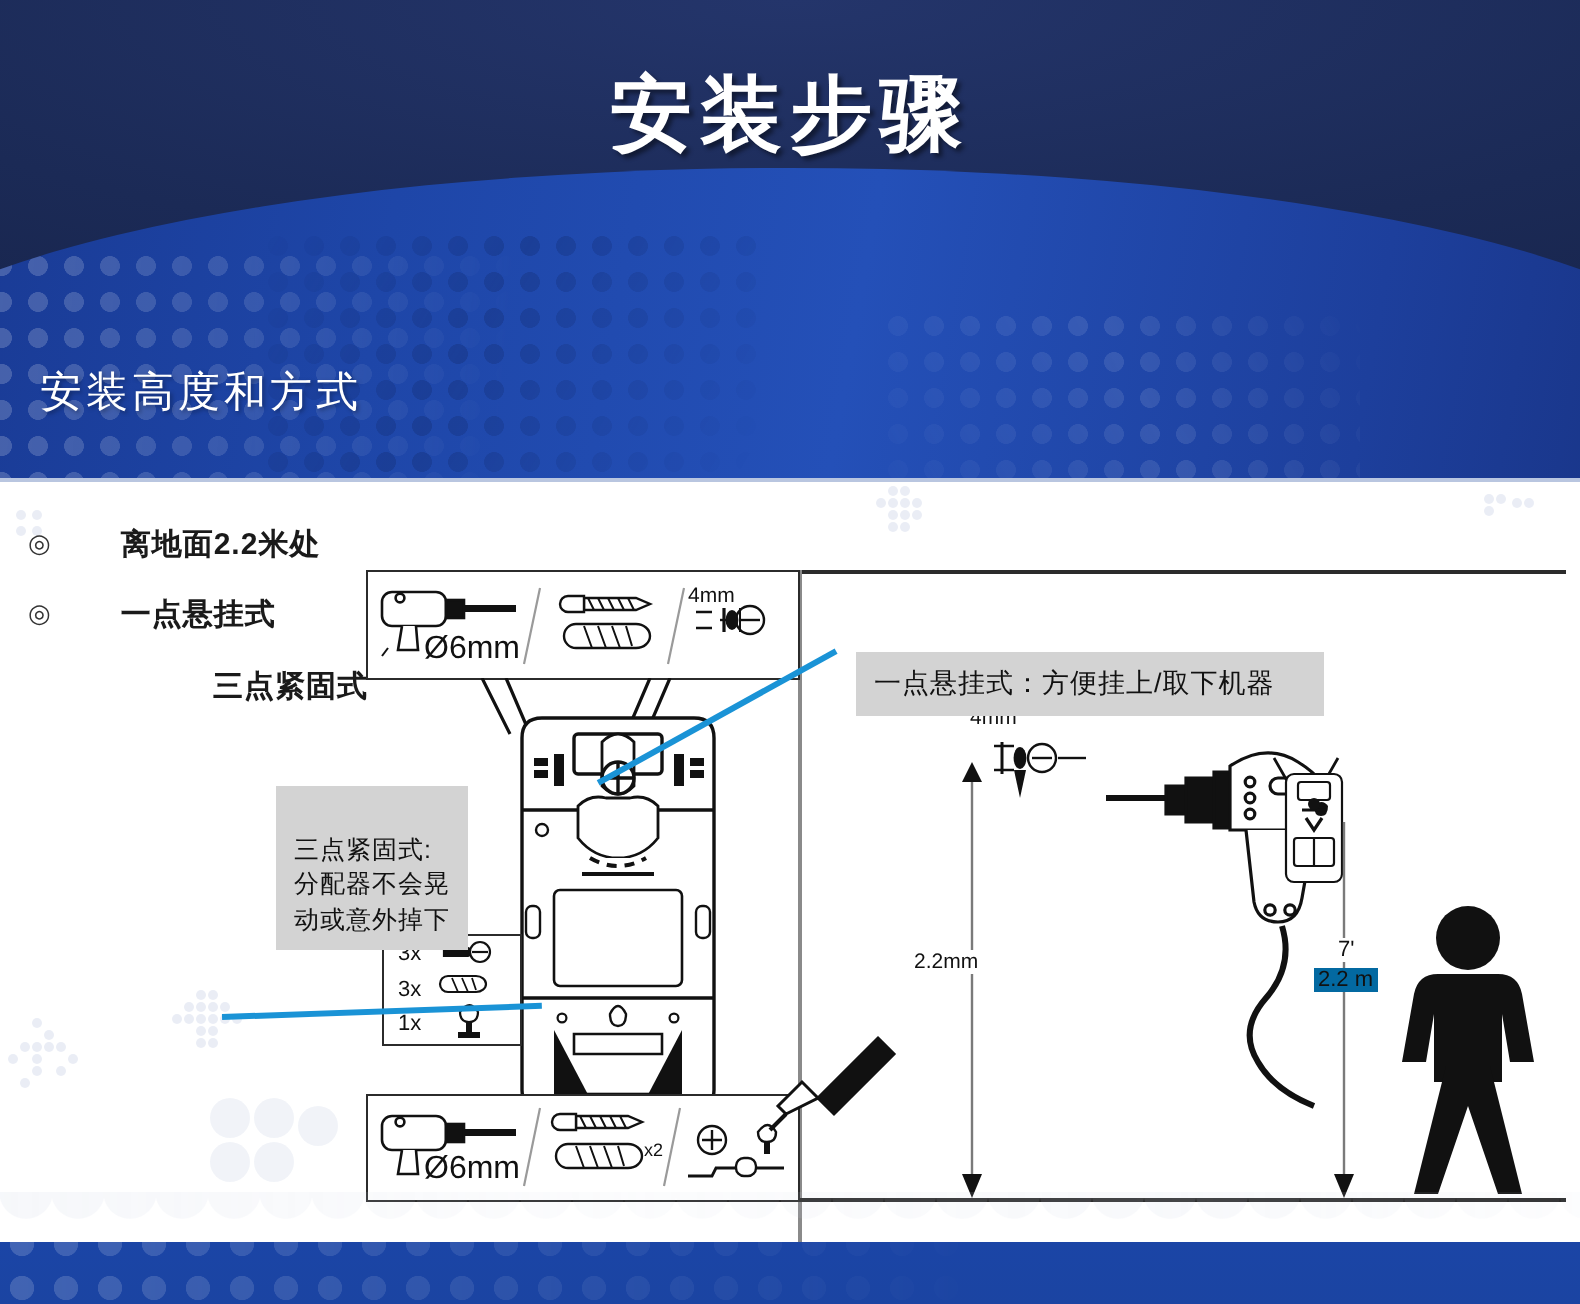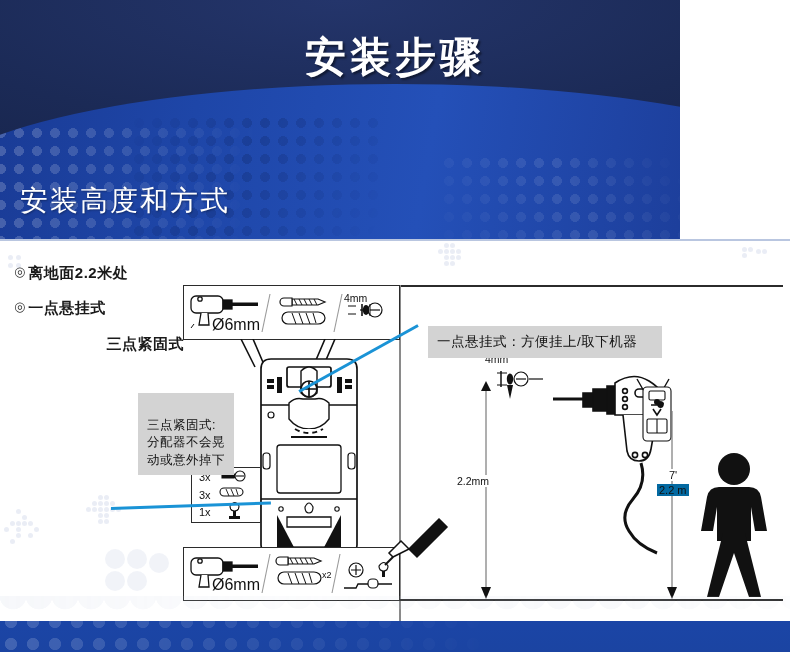--- a/index.html
+++ b/index.html
@@ -4,21 +4,21 @@
 <style>
   html,body{margin:0;padding:0;}
   body{
     width:790px;height:652px;overflow:hidden;
     font-family:"Liberation Sans","DejaVu Sans",sans-serif;
     background:#ffffff;position:relative;
   }
   #page{position:relative;width:790px;height:652px;overflow:hidden;background:#fff;}
 
   
-  .hdr{position:absolute;left:0;top:0;width:680px;height:240px;overflow:hidden;
+  .hdr{position:absolute;left:0;top:0;width:790px;height:240px;overflow:hidden;
        background:#15803d;}
   .hdr-dark{position:absolute;inset:0;
        background:
          radial-gradient(140% 120% at 50% 0%, #24356b 0%, #1b2a56 45%, #141f42 100%);}
   
   .hdr-curve{position:absolute;left:-80px;top:84px;width:950px;height:300px;
        border-radius:50% 50% 0 0 / 38% 38% 0 0;
        background:linear-gradient(100deg,#18378f 0%,#1e46a8 28%,#2450b8 52%,#1d3f9c 78%,#17307e 100%);
        overflow:hidden;}
   .hdr-curve .dotfield{position:absolute;left:0;top:40px;width:420px;height:200px;opacity:.30;
@@ -33,39 +33,39 @@
        mask-image:linear-gradient(120deg,rgba(0,0,0,0) 0%,rgba(0,0,0,.9) 40%,rgba(0,0,0,0) 90%);}
   .hdr-curve .dotfield3{position:absolute;left:520px;top:70px;width:240px;height:170px;opacity:.16;
        background-image:radial-gradient(circle, rgba(255,255,255,.8) 38%, transparent 40%);
        background-size:18px 18px;
        -webkit-mask-image:linear-gradient(60deg,rgba(0,0,0,0) 10%,rgba(0,0,0,.8) 60%,rgba(0,0,0,0) 100%);
        mask-image:linear-gradient(60deg,rgba(0,0,0,0) 10%,rgba(0,0,0,.8) 60%,rgba(0,0,0,0) 100%);}
 
   .hdr-title{position:absolute;left:0;top:30px;width:790px;text-align:center;
        color:#fff;font-size:41px;font-weight:bold;letter-spacing:4px;
        text-shadow:2px 2px 2px rgba(0,0,0,.45);}
-  .hdr-sub{position:absolute;left:20px;top:182px;color:#ffffff;font-size:28px;
+  .hdr-sub{position:absolute;left:20px;top:182px;color:#ffffff;font-size:21px;
        letter-spacing:2px;text-shadow:1px 1px 2px rgba(0,0,0,.35);}
 
   
   .hdr-rule{position:absolute;left:0;top:239px;width:790px;height:2px;background:#b9c6e0;}
 
   
   .body-wrap{position:absolute;left:0;top:241px;width:790px;height:380px;background:#fff;overflow:hidden;}
 
   
   .deco{position:absolute;opacity:.55;}
   .deco i{position:absolute;width:5px;height:5px;border-radius:50%;background:#d9dfee;}
   .deco.big i{width:20px;height:20px;background:#e6eaf3;}
 
   
   .bullets{position:absolute;left:14px;top:22px;width:170px;}
   .bullet{display:flex;align-items:flex-start;margin-bottom:15px;font-size:15px;color:#1a1a1a;font-weight:bold;}
   .bullet .bmark{font-size:13px;margin-right:3px;line-height:1.35;color:#333;}
-  .bullet .btxt{line-height:1.35;letter-spacing:.5px;}
+  .bullet .btxt{line-height:1.35;letter-spacing:.5px;margin-left:32px;}
   .bullet.indent{padding-left:16px;justify-content:flex-end;}
 
   
   .diagram{position:absolute;left:183px;top:44px;width:600px;height:338px;}
 
   .line{position:absolute;background:#2b2b2b;}
   .hline{height:1.6px;}
   .vline{width:1.6px;}
   .thin{background:#8a8a8a;}
 

